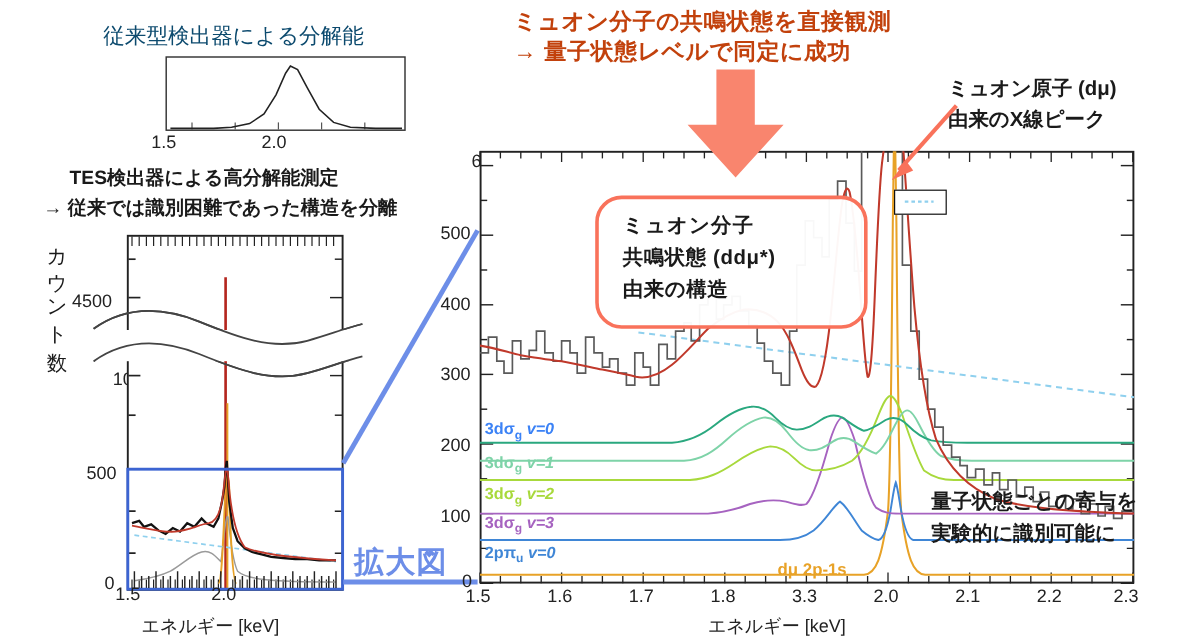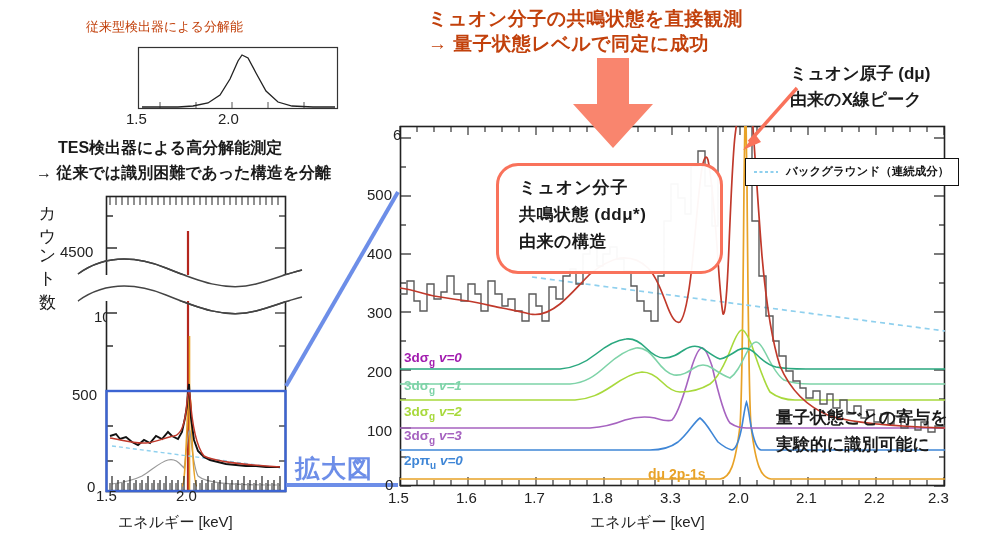--- a/index.html
+++ b/index.html
@@ -12,21 +12,21 @@
   .tick{font-size:15px;color:#222;}
   svg{display:block;overflow:visible;}
   .nowrap{white-space:nowrap;}
 </style>
 </head>
 <body>
 
 <div class="abs ttl-red nowrap" style="left:428px;top:6px;">ミュオン分子の共鳴状態を直接観測</div>
 <div class="abs ttl-red nowrap" style="left:428px;top:31px;">→ 量子状態レベルで同定に成功</div>
 
-<div class="abs nowrap" style="left:86px;top:18px;font-size:13px;color:#c2410c;">従来型検出器による分解能</div>
+<div class="abs nowrap" style="left:86px;top:18px;font-size:18px;color:#0c4a6e;">従来型検出器による分解能</div>
 
 <div class="abs" style="left:138px;top:47px;">
   <svg width="200" height="62" viewBox="0 0 200 62">
     <rect x="0.5" y="0.5" width="199" height="61" fill="#fff" stroke="#333" stroke-width="1.2"></rect>
     <g stroke="#555" stroke-width="1">
       <line x1="22" y1="61" x2="22" y2="55"></line>
         <line x1="58" y1="61" x2="58" y2="55"></line>
       <line x1="94" y1="61" x2="94" y2="55"></line>
         <line x1="130" y1="61" x2="130" y2="55"></line>
       <line x1="166" y1="61" x2="166" y2="55"></line>
@@ -415,21 +415,21 @@
 <div class="abs tick" style="left:456px;top:489px;">1.6</div>
 <div class="abs tick" style="left:524px;top:489px;">1.7</div>
 <div class="abs tick" style="left:592px;top:489px;">1.8</div>
 <div class="abs tick" style="left:660px;top:489px;">3.3</div>
 <div class="abs tick" style="left:728px;top:489px;">2.0</div>
 <div class="abs tick" style="left:796px;top:489px;">2.1</div>
 <div class="abs tick" style="left:864px;top:489px;">2.2</div>
 <div class="abs tick" style="left:928px;top:489px;">2.3</div>
 <div class="abs lbl-kv" style="left:590px;top:513px;">エネルギー [keV]</div>
 
-<div class="abs" style="left:404px;top:350px;font-size:13.5px;color:#a21caf;font-weight:bold;">
+<div class="abs" style="left:404px;top:350px;font-size:13.5px;color:#3b82f6;font-weight:bold;">
   <span>3dσ<sub style="font-size:10px;">g</sub> <i>v=0</i></span>
 </div>
 <div class="abs" style="left:404px;top:378px;font-size:13.5px;color:#7ed3a8;font-weight:bold;">
   <span>3dσ<sub style="font-size:10px;">g</sub> <i>v=1</i></span>
 </div>
 <div class="abs" style="left:404px;top:404px;font-size:13.5px;color:#a8d93c;font-weight:bold;">
   <span>3dσ<sub style="font-size:10px;">g</sub> <i>v=2</i></span>
 </div>
 <div class="abs" style="left:404px;top:428px;font-size:13.5px;color:#a663c0;font-weight:bold;">
   <span>3dσ<sub style="font-size:10px;">g</sub> <i>v=3</i></span>
@@ -437,21 +437,20 @@
 <div class="abs" style="left:404px;top:453px;font-size:13.5px;color:#3f86d6;font-weight:bold;">
   <span>2pπ<sub style="font-size:10px;">u</sub> <i>v=0</i></span>
 </div>
 <div class="abs" style="left:648px;top:466px;font-size:14px;color:#e8a227;font-weight:bold;">dμ 2p-1s</div>
 
 <div class="abs" style="left:745px;top:158px;border:1.6px solid #111;background:#fff;padding:5px 9px 6px 7px;">
   <div style="display:flex;align-items:center;gap:7px;">
     <svg width="26" height="8">
       <line x1="1" y1="4" x2="25" y2="4" stroke="#8fd0ee" stroke-width="2" stroke-dasharray="3,2.5"></line>
     </svg>
-    <span style="font-size:11.5px;font-weight:bold;color:#111;">バックグラウンド（連続成分）</span>
   </div>
 </div>
 
 <div class="abs" style="left:567px;top:58px;">
   <svg width="92" height="90" viewBox="0 0 92 90">
     <polygon points="30,0 62,0 62,46 86,46 46,90 6,46 30,46" fill="#f9856e"></polygon>
   </svg>
 </div>
 
 <div class="abs" style="left:496px;top:163px;width:221px;height:105px;border:3.4px solid #f9725b;border-radius:22px;background:rgba(255,255,255,0.96);"></div>

